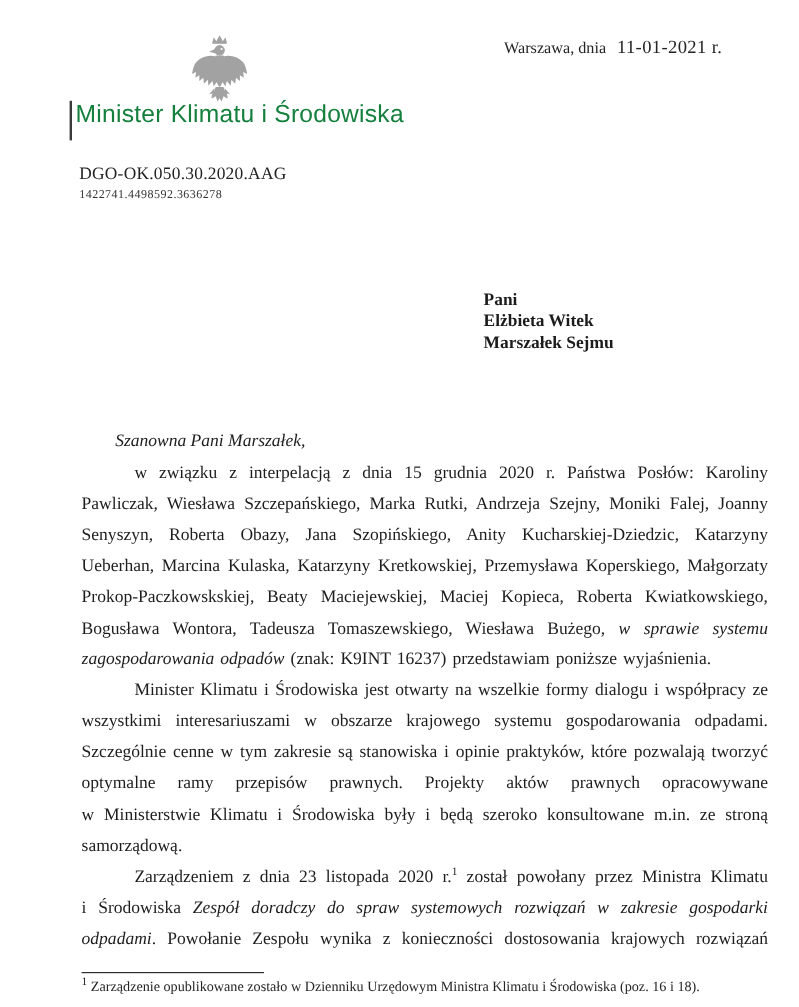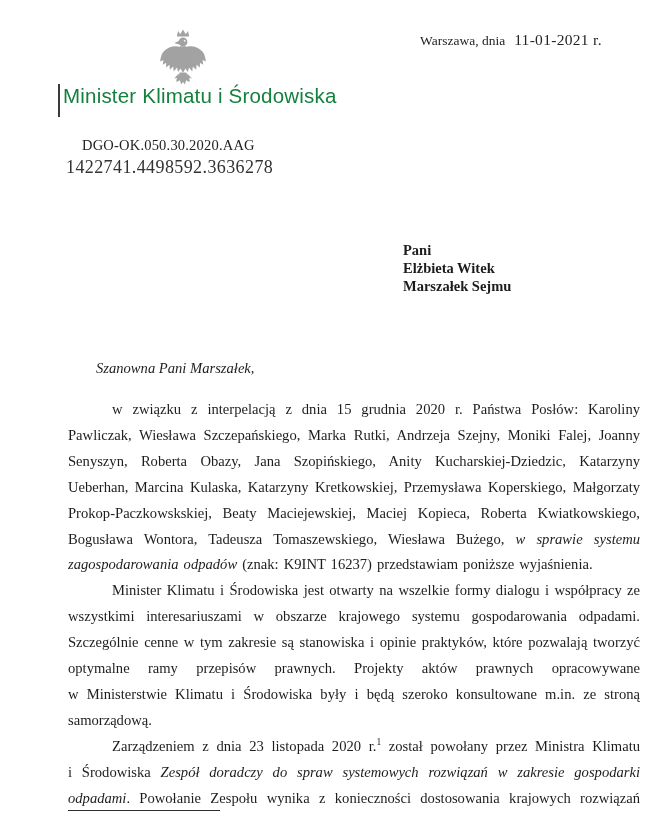--- a/index.html
+++ b/index.html
@@ -47,31 +47,31 @@
     margin: 0;
     font-family: "Liberation Sans", sans-serif;
     font-weight: 400;
     font-size: 20.5px;
     letter-spacing: 0.2px;
     color: #15803d;
     white-space: nowrap;
   }
   .ref-number {
     position: absolute;
-    left: 82px;
+    left: 66px;
     top: 137px;
     font-size: 14.5px;
     letter-spacing: 0.2px;
     color: #222222;
   }
   .doc-id {
     position: absolute;
     left: 66px;
     top: 157px;
-    font-size: 18px;
+    font-size: 10px;
     letter-spacing: 0.4px;
     color: #333333;
   }
   .recipient {
     position: absolute;
     left: 403px;
     top: 241px;
     font-size: 14.5px;
     font-weight: bold;
     line-height: 18.2px;
@@ -82,21 +82,21 @@
     left: 68px;
     top: 360px;
     font-style: italic;
     font-size: 14.6px;
     color: #1d1d1d;
     margin-left: 28px;
   }
   .letter-body {
     position: absolute;
     left: 68px;
-    top: 397px;
+    top: 382px;
     width: 572px;
     height: 414px;
     overflow: hidden;
     font-size: 14.6px;
     line-height: 25.9px;
     text-align: justify;
     word-spacing: 1.4px;
     color: #1d1d1d;
   }
   .para { margin: 0; text-indent: 44px; }
@@ -165,14 +165,18 @@
 
   <div class="salutation">Szanowna Pani Marszałek,</div>
 
   <div class="letter-body">
     <p class="para"><span>w związku z interpelacją z dnia 15 grudnia 2020 r. Państwa Posłów: Karoliny Pawliczak, Wiesława Szczepańskiego, Marka Rutki, Andrzeja Szejny, Moniki Falej, Joanny Senyszyn, Roberta Obazy, Jana Szopińskiego, Anity Kucharskiej-Dziedzic, Katarzyny Ueberhan, Marcina Kulaska, Katarzyny Kretkowskiej, Przemysława Koperskiego, Małgorzaty Prokop-Paczkowskskiej, Beaty Maciejewskiej, Maciej Kopieca, Roberta Kwiatkowskiego, Bogusława Wontora, Tadeusza Tomaszewskiego, Wiesława Bużego, </span><i>w sprawie systemu zagospodarowania odpadów</i><span> (znak: K9INT 16237) przedstawiam poniższe wyjaśnienia.</span></p>
     <p class="para"><span>Minister Klimatu i Środowiska jest otwarty na wszelkie formy dialogu i współpracy ze wszystkimi interesariuszami w obszarze krajowego systemu gospodarowania odpadami. Szczególnie cenne w tym zakresie są stanowiska i opinie praktyków, które pozwalają tworzyć optymalne ramy przepisów prawnych. Projekty aktów prawnych opracowywane w&nbsp;Ministerstwie Klimatu i Środowiska były i będą szeroko konsultowane m.in. ze stroną samorządową.</span></p>
     <p class="para para-last"><span>Zarządzeniem z dnia 23 listopada 2020 r.</span><sup>1</sup><span> został powołany przez Ministra Klimatu i&nbsp;Środowiska </span><i>Zespół doradczy do spraw systemowych rozwiązań w zakresie gospodarki odpadami</i><span>. Powołanie Zespołu wynika z konieczności dostosowania krajowych rozwiązań</span></p>
   </div>
 
   <div class="footnote-rule"></div>
+  <div class="footnote">
+    <sup>1</sup>
+    <span>Zarządzenie opublikowane zostało w Dzienniku Urzędowym Ministra Klimatu i Środowiska (poz. 16 i 18).</span>
+  </div>
 
 </div>
 
 </body></html>

